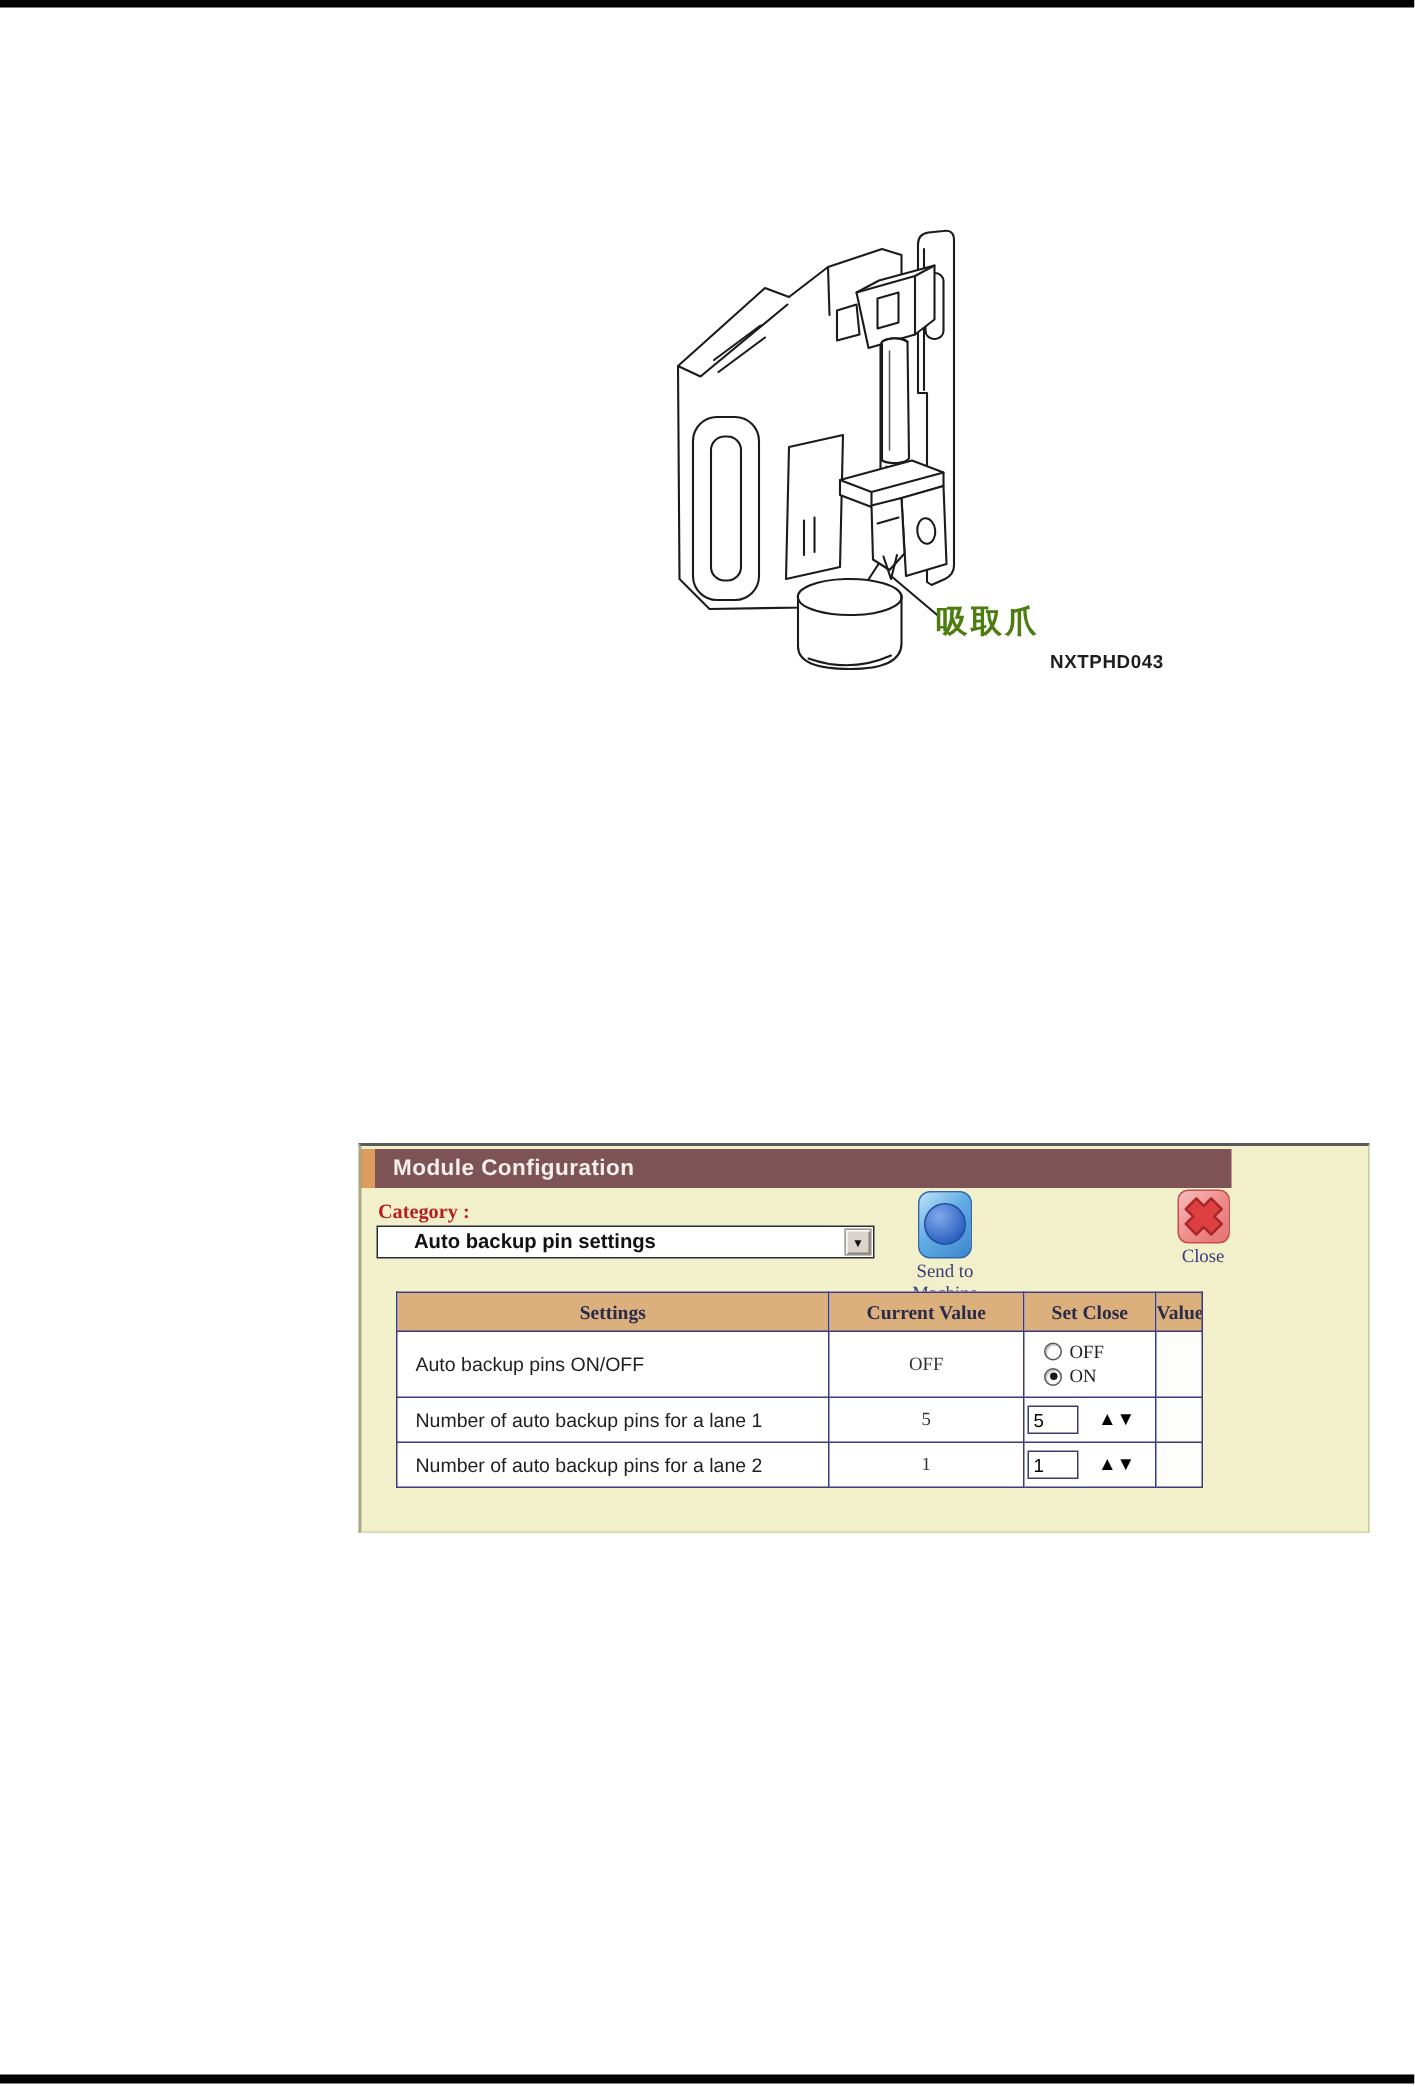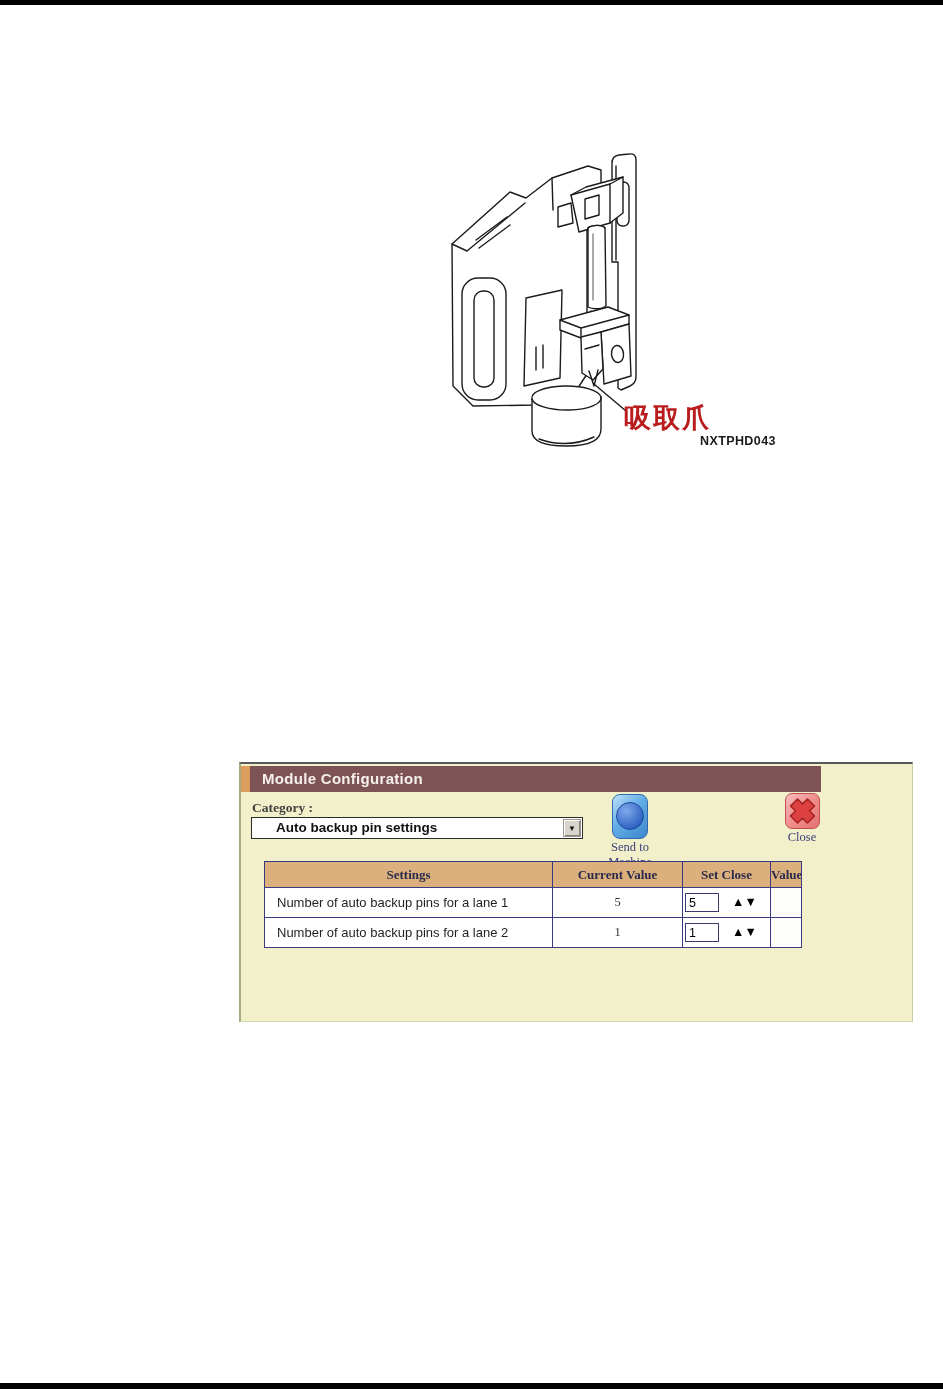--- a/index.html
+++ b/index.html
@@ -7,37 +7,37 @@
     width:943px;height:1391px;position:relative;background:#ffffff;
     font-family:"Liberation Sans",sans-serif;overflow:hidden;
   }
   .page-edge{position:absolute;left:0;width:943px;background:#000;}
   .edge-top{top:0;height:5px;}
   .edge-bottom{top:1383px;height:6px;}
 
   
   .figure{position:absolute;left:440px;top:150px;width:340px;height:310px;}
   .figure svg{position:absolute;left:0;top:0;}
-  .fig-label{position:absolute;left:184px;top:250px;font-size:27px;font-weight:bold;
-    color:#b91c1c;letter-spacing:2px;font-family:"Liberation Sans",sans-serif;}
+  .fig-label{position:absolute;left:184px;top:250px;font-size:21px;font-weight:bold;
+    color:#4d7c0f;letter-spacing:2px;font-family:"Liberation Sans",sans-serif;}
   .fig-code{position:absolute;left:260px;top:284px;font-size:12.5px;font-weight:bold;
     color:#1c1c1c;letter-spacing:0.4px;}
 
   
   .dialog{position:absolute;left:239px;top:762px;width:674px;height:260px;
     background:#F1F0CA;box-sizing:border-box;
     border-top:2px solid #595959;border-left:2px solid #A8A882;
     border-right:1px solid #C9C9A2;border-bottom:1px solid #D6D6AC;}
   .titlebar{position:absolute;left:0;top:2px;width:580px;height:26px;background:#7E5356;}
   .stripe{position:absolute;left:0;top:0;width:9px;height:26px;background:#DC9D5C;}
   .dialog-title{position:absolute;left:21px;top:4px;font-size:15px;color:#F6F0EC;
     font-weight:600;letter-spacing:0.3px;}
 
   .cat-label{position:absolute;left:11px;top:36px;font-family:"Liberation Serif",serif;
-    font-weight:bold;font-size:13.5px;color:#404040;}
+    font-weight:bold;font-size:13.5px;color:#b91c1c;}
   .combo{position:absolute;left:10px;top:53px;width:332px;height:22px;background:#fff;
     border:1px solid #2b2b2b;box-sizing:border-box;}
   .combo-text{position:absolute;left:24px;top:2px;font-size:13.5px;font-weight:bold;color:#111;}
   .combo-btn{position:absolute;right:1px;top:1px;width:18px;height:18px;background:#D8D4CC;
     border:1px solid #9a968e;box-sizing:border-box;
     box-shadow:inset 1px 1px 0 #ffffff, inset -1px -1px 0 #87837b;
     font-size:8px;display:flex;align-items:center;justify-content:center;color:#111;cursor:default;}
 
   .tool-send{position:absolute;left:352px;top:30px;width:74px;text-align:center;}
   .send-icon{display:block;margin:0 auto;width:34px;height:43px;border-radius:8px;position:relative;
@@ -169,20 +169,35 @@
         <col style="width:88px">
         <col style="width:31px">
     </colgroup>
     <tbody>
         <tr>
       <th>Settings</th>
       <th>Current Value</th>
       <th>Set Close</th>
       <th>Value</th>
     </tr>
+    <tr class="row-onoff">
+      <td class="cell-setting">Auto backup pins ON/OFF</td>
+      <td class="cell-current">OFF</td>
+      <td>
+        <label class="radio-opt">
+          <span class="radio-circle"></span>
+          <span>OFF</span>
+        </label>
+        <label class="radio-opt">
+          <span class="radio-circle checked"></span>
+          <span>ON</span>
+        </label>
+      </td>
+      <td class="cell-unit"></td>
+    </tr>
     <tr class="row-spin">
       <td class="cell-setting">Number of auto backup pins for a lane 1</td>
       <td class="cell-current">5</td>
       <td>
         <span class="spin-wrap">
           <input class="spin-input" type="text" value="5" style="">
           <span class="spin-arrows">
             <span>▲</span>
             <span>▼</span>
           </span>

